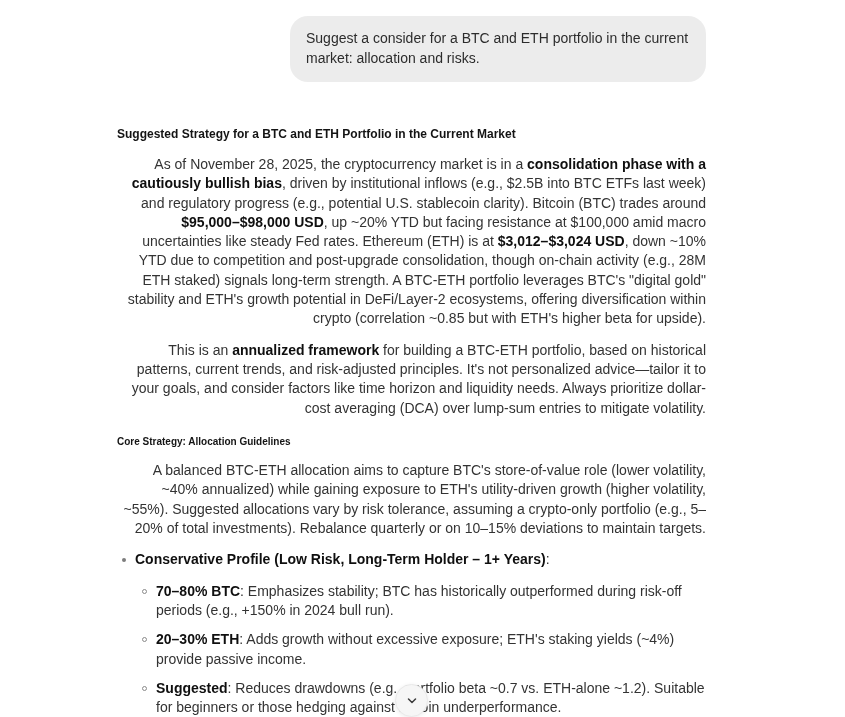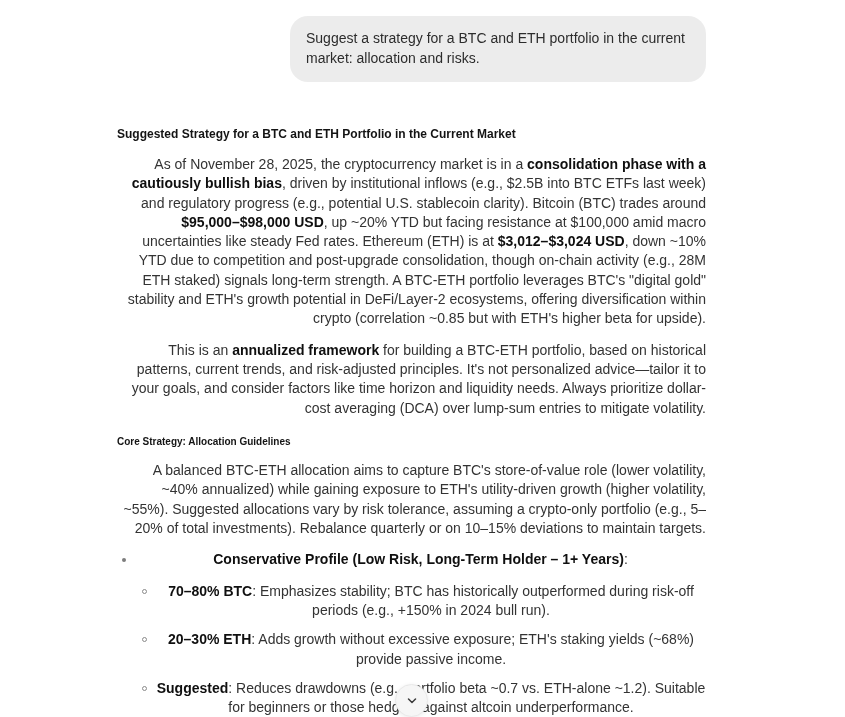--- a/index.html
+++ b/index.html
@@ -60,21 +60,20 @@
     font-weight: 700;
     color: #141414;
     margin: 14px 0 10px 0;
   }
 
   
   ul.l1-list {
     margin: 12px 0 0 0;
     padding: 0;
     list-style: none;
-    text-align: center;
   }
   li.l1-item { position: relative; padding-left: 18px; }
   li.l1-item > .li-marker {
     position: absolute;
     left: 5px;
     top: 8px;
     width: 4px;
     height: 4px;
     border-radius: 50%;
     background: #7d7d7d;
@@ -118,21 +117,21 @@
     padding: 0;
     cursor: pointer;
     z-index: 5;
   }
   .scroll-btn svg { display: block; }
 </style>
 </head>
 <body>
 
 <div class="user-bubble">
-  <p>Suggest a strategy for a BTC and ETH portfolio in the current market: allocation and risks.</p>
+  <p>Suggest a consider for a BTC and ETH portfolio in the current market: allocation and risks.</p>
 </div>
 
 <div class="chat-column">
   <h1 class="response-title">Suggested Strategy for a BTC and ETH Portfolio in the Current Market</h1>
 
   <p><span>As of November 28, 2025, the cryptocurrency market is in a </span><strong>consolidation phase with a cautiously bullish bias</strong><span>, driven by institutional inflows (e.g., $2.5B into BTC ETFs last week) and regulatory progress (e.g., potential U.S. stablecoin clarity). Bitcoin (BTC) trades around </span><strong>$95,000–$98,000 USD</strong><span>, up ~20% YTD but facing resistance at $100,000 amid macro uncertainties like steady Fed rates. Ethereum (ETH) is at </span><strong>$3,012–$3,024 USD</strong><span>, down ~10% YTD due to competition and post-upgrade consolidation, though on-chain activity (e.g., 28M ETH staked) signals long-term strength. A BTC-ETH portfolio leverages BTC's "digital gold" stability and ETH's growth potential in DeFi/Layer-2 ecosystems, offering diversification within crypto (correlation ~0.85 but with ETH's higher beta for upside).</span></p>
 
   <p><span>This is an </span><strong>annualized framework</strong><span> for building a BTC-ETH portfolio, based on historical patterns, current trends, and risk-adjusted principles. It's not personalized advice—tailor it to your goals, and consider factors like time horizon and liquidity needs. Always prioritize dollar-cost averaging (DCA) over lump-sum entries to mitigate volatility.</span></p>
 
   <h3 class="section-heading">Core Strategy: Allocation Guidelines</h3>
@@ -143,21 +142,21 @@
     <li class="l1-item">
       <span class="li-marker"></span>
       <div><strong>Conservative Profile (Low Risk, Long-Term Holder – 1+ Years)</strong><span>:</span></div>
       <ul class="l2-list">
         <li class="l2-item">
           <span class="li-marker"></span>
           <div><strong>70–80% BTC</strong><span>: Emphasizes stability; BTC has historically outperformed during risk-off periods (e.g., +150% in 2024 bull run).</span></div>
         </li>
         <li class="l2-item">
           <span class="li-marker"></span>
-          <div><strong>20–30% ETH</strong><span>: Adds growth without excessive exposure; ETH's staking yields (~68%) provide passive income.</span></div>
+          <div><strong>20–30% ETH</strong><span>: Adds growth without excessive exposure; ETH's staking yields (~4%) provide passive income.</span></div>
         </li>
         <li class="l2-item">
           <span class="li-marker"></span>
           <div><strong>Suggested</strong><span>: Reduces drawdowns (e.g., portfolio beta ~0.7 vs. ETH-alone ~1.2). Suitable for beginners or those hedging against altcoin underperformance.</span></div>
         </li>
       </ul>
     </li>
   </ul>
 </div>
 

